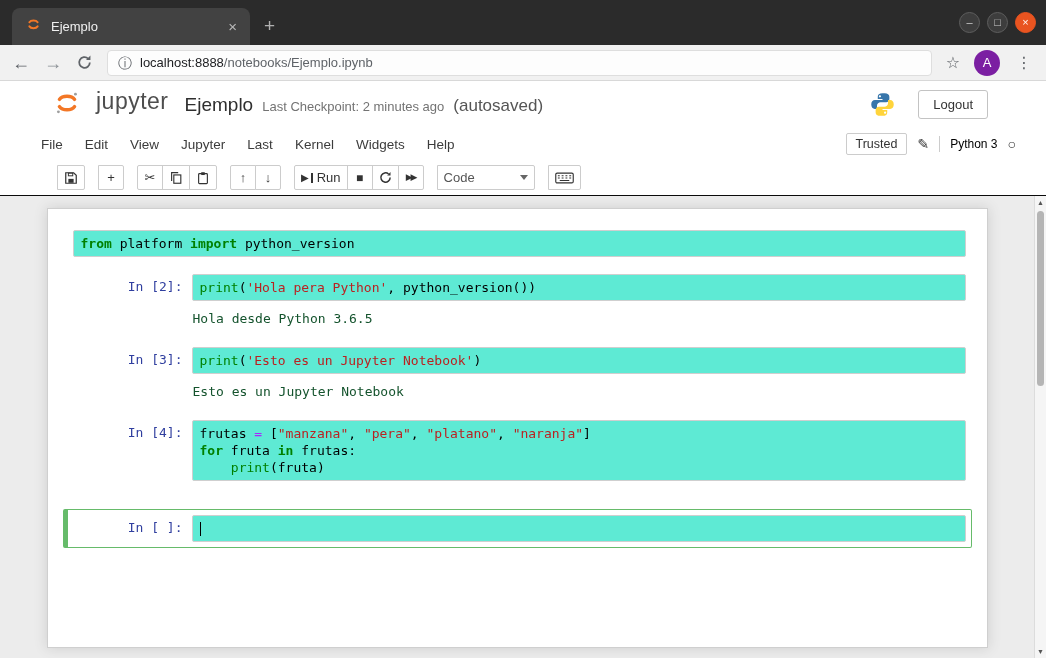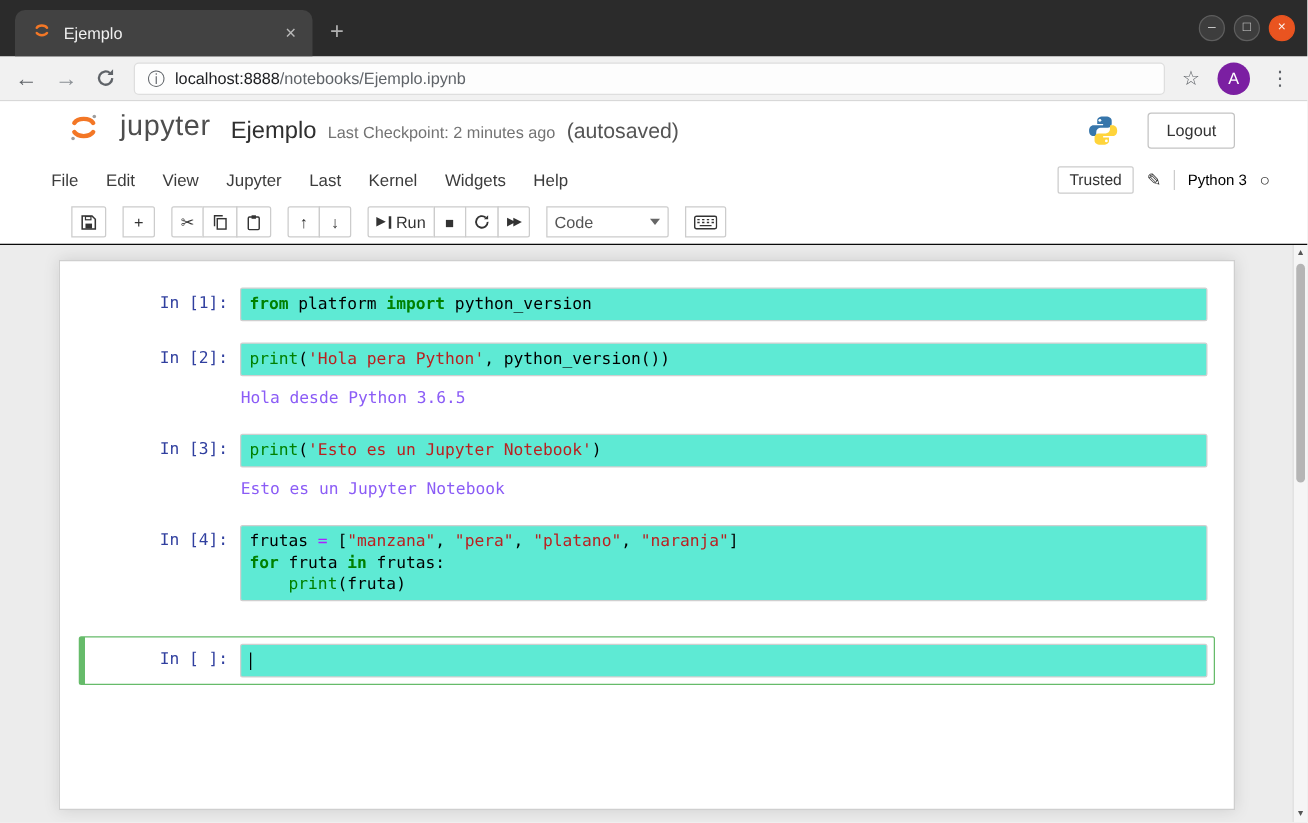--- a/index.html
+++ b/index.html
@@ -97,21 +97,21 @@
   .input-area { flex:1; background:#5eead4; border:1px solid #cfcfcf; border-radius:2px;
                 padding:4px 7px; font-family:"DejaVu Sans Mono","Liberation Mono",monospace;
                 font-size:13px; line-height:17px; color:#000; min-height:27px; }
   .code-line { white-space:pre; }
   .tok-kw { color:#008000; font-weight:bold; }
   .tok-fn { color:#008000; }
   .tok-str { color:#ba2121; }
   .tok-op { color:#aa22ff; }
   .output-row { display:flex; padding:9px 0 3px; }
   .output-area { flex:1; padding-left:1px; font-family:"DejaVu Sans Mono","Liberation Mono",monospace;
-                 font-size:13px; line-height:17px; color:#8b5cf6; white-space:pre; }
+                 font-size:13px; line-height:17px; color:#14532d; white-space:pre; }
   .cursor { display:inline-block; width:1px; height:14px; background:#000;
             vertical-align:text-bottom; animation:blink 1.1s step-end infinite; }
   @keyframes blink { 50% { opacity:0; } }
 
   
   .scrollbar { position:absolute; top:0; right:0; bottom:0; width:12px; background:#f5f5f5;
                border-left:1px solid #dcdcdc; }
   .sb-arrow { position:absolute; left:0; right:0; text-align:center; font-size:7px; color:#555; }
   .sb-up { top:3px; } .sb-down { bottom:3px; }
   .sb-thumb { position:absolute; left:2px; right:2px; top:15px; height:175px;
@@ -267,21 +267,20 @@
       </span>
     </div>
   </div>
 
   <div class="header-divider"></div>
 
   <div class="nb-area">
     <div class="nb-container">
         <div class="cell">
           <div class="input-row">
-            <div class="prompt">In [1]:</div>
             <div class="input-area">
               <div class="code-line"><span class="tok-kw">from</span><span> platform </span><span class="tok-kw">import</span><span> python_version</span></div>
             </div>
           </div>
         </div>
         <div class="cell">
           <div class="input-row">
             <div class="prompt">In [2]:</div>
             <div class="input-area">
               <div class="code-line"><span class="tok-fn">print</span><span>(</span><span class="tok-str">'Hola pera Python'</span><span>, python_version())</span></div>

